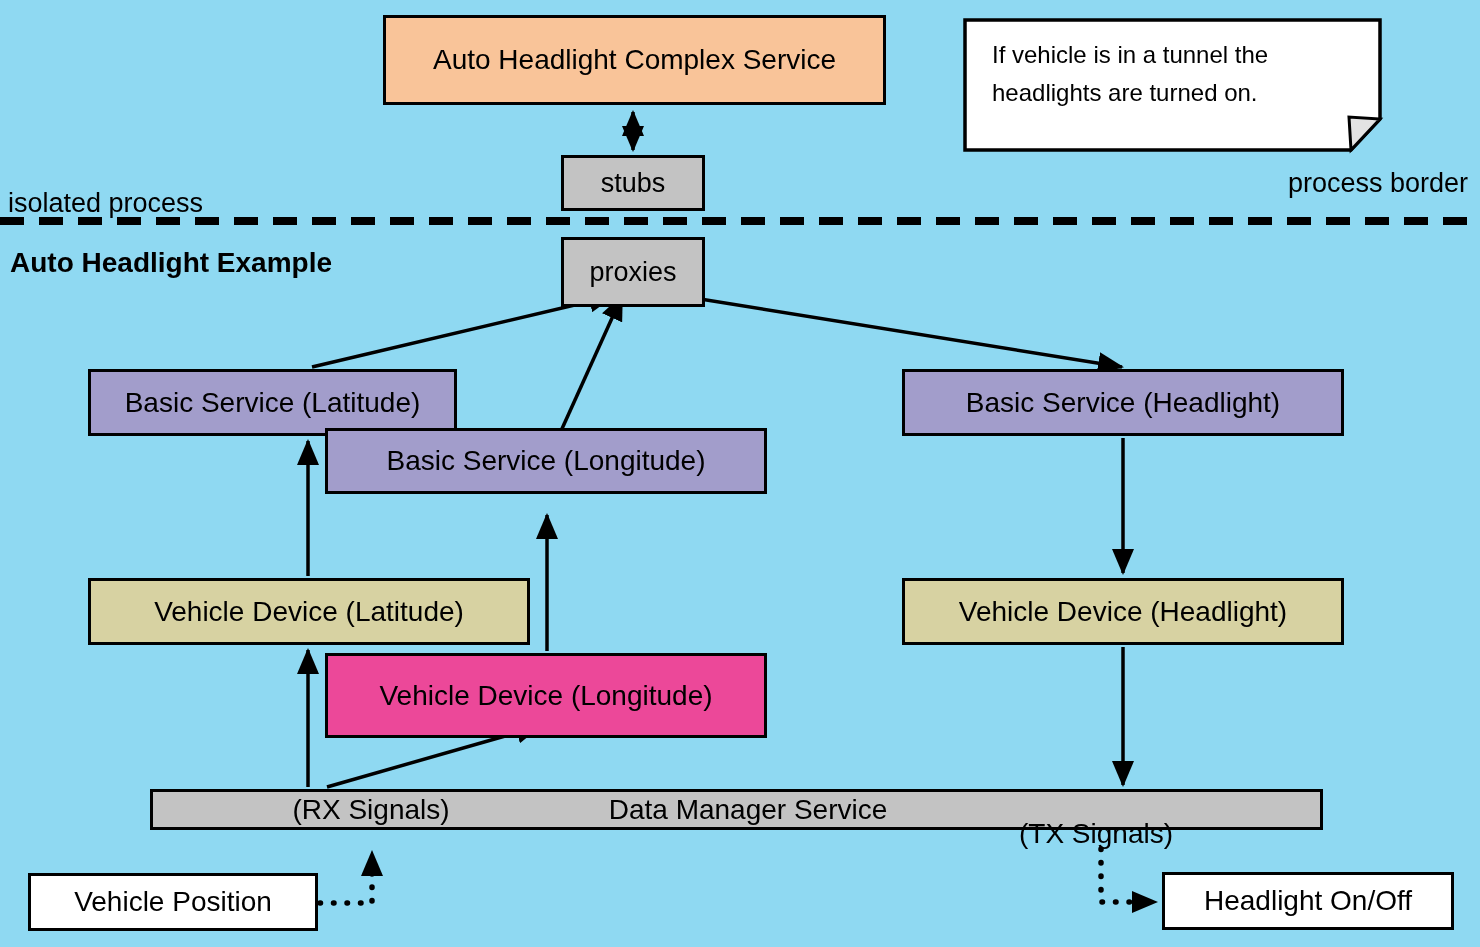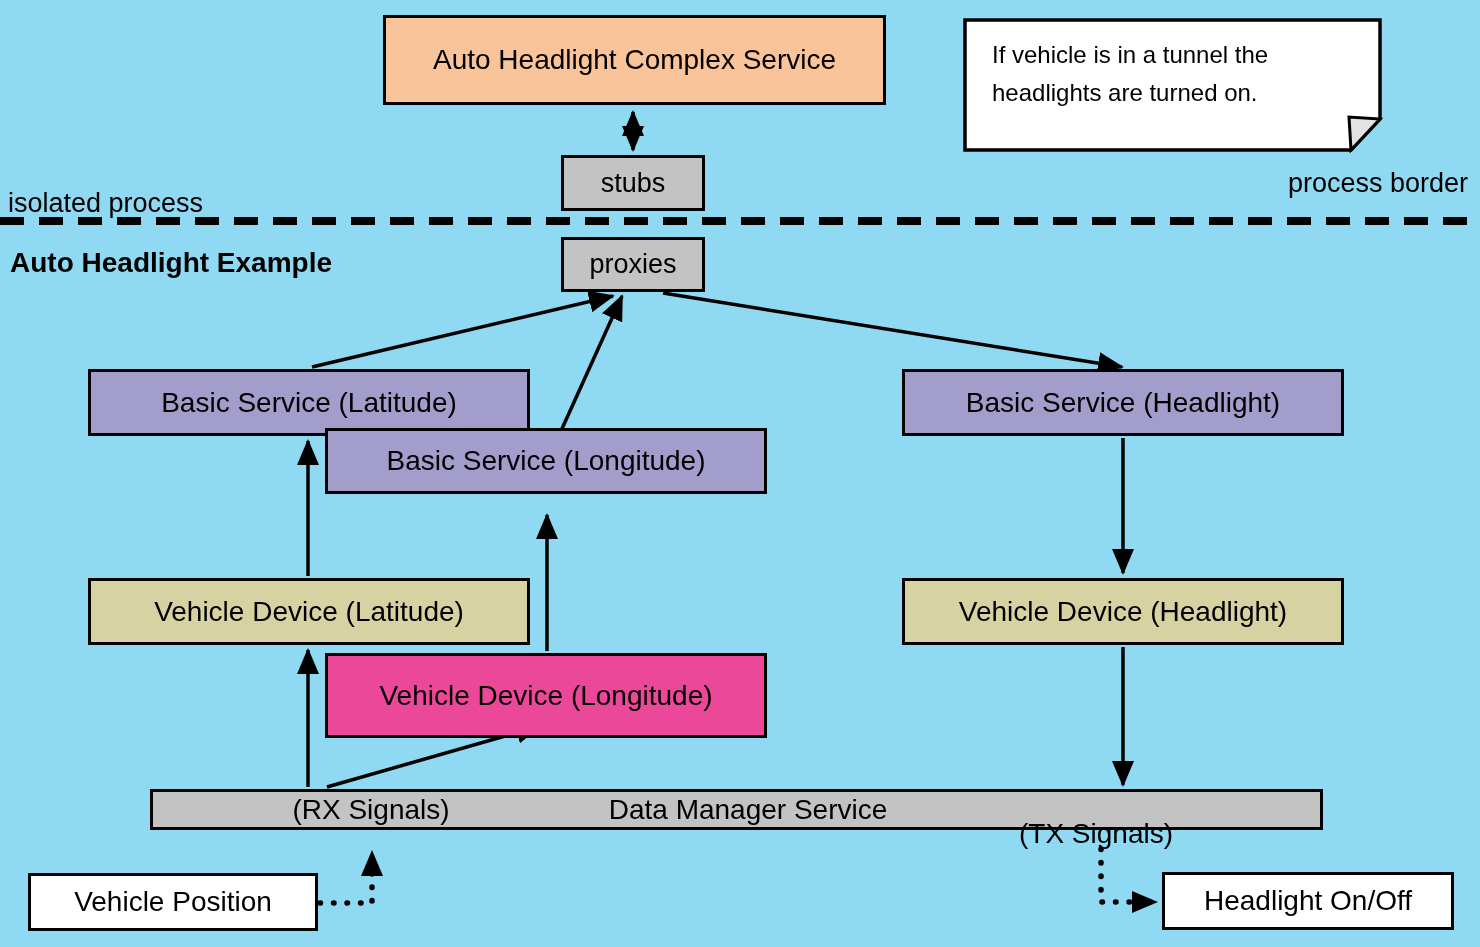--- a/index.html
+++ b/index.html
@@ -98,23 +98,23 @@
   <div id="note-text">If vehicle is in a tunnel the headlights are turned on.</div>
 
   <div class="label-text" style="left:8px; top:168px;margin-top:20px;">isolated process</div>
   <div class="label-text" style="right:12px; top:168px;">process border</div>
   <div class="label-text" id="example-title" style="left:10px; top:247px;">Auto Headlight Example</div>
 
   <div class="node" style="left: 561px; top: 155px; width: 144px; height: 56px; font-size: 27px; background-color: rgb(195, 195, 195);">stubs</div>
 
   <div class="node" style="left: 383px; top: 15px; width: 503px; height: 90px; background-color: rgb(249, 196, 153);">Auto Headlight Complex Service</div>
 
-  <div class="node" style="left: 561px; top: 237px; width: 144px; height: 55px; font-size: 27px; background-color: rgb(195, 195, 195);">proxies</div>
+  <div class="node" style="left: 561px; top: 237px; width: 144px; height: 70px; font-size: 27px; background-color: rgb(195, 195, 195);">proxies</div>
 
-  <div class="node" style="left: 88px; top: 369px; width: 442px; height: 67px; background-color: rgb(162, 157, 203);">Basic Service (Latitude)</div>
+  <div class="node" style="left: 88px; top: 369px; width: 369px; height: 67px; background-color: rgb(162, 157, 203);">Basic Service (Latitude)</div>
 
   <div class="node" style="left: 325px; top: 428px; width: 442px; height: 66px; background-color: rgb(162, 157, 203);">Basic Service (Longitude)</div>
 
   <div class="node" style="left: 902px; top: 369px; width: 442px; height: 67px; background-color: rgb(162, 157, 203);">Basic Service (Headlight)</div>
 
   <div class="node" style="left: 88px; top: 578px; width: 442px; height: 67px; background-color: rgb(215, 210, 162);">Vehicle Device (Latitude)</div>
 
   <div class="node" style="left: 325px; top: 653px; width: 442px; height: 85px; background-color: #ec4899;">Vehicle Device (Longitude)</div>
 
   <div class="node" style="left: 902px; top: 578px; width: 442px; height: 67px; background-color: rgb(215, 210, 162);">Vehicle Device (Headlight)</div>

